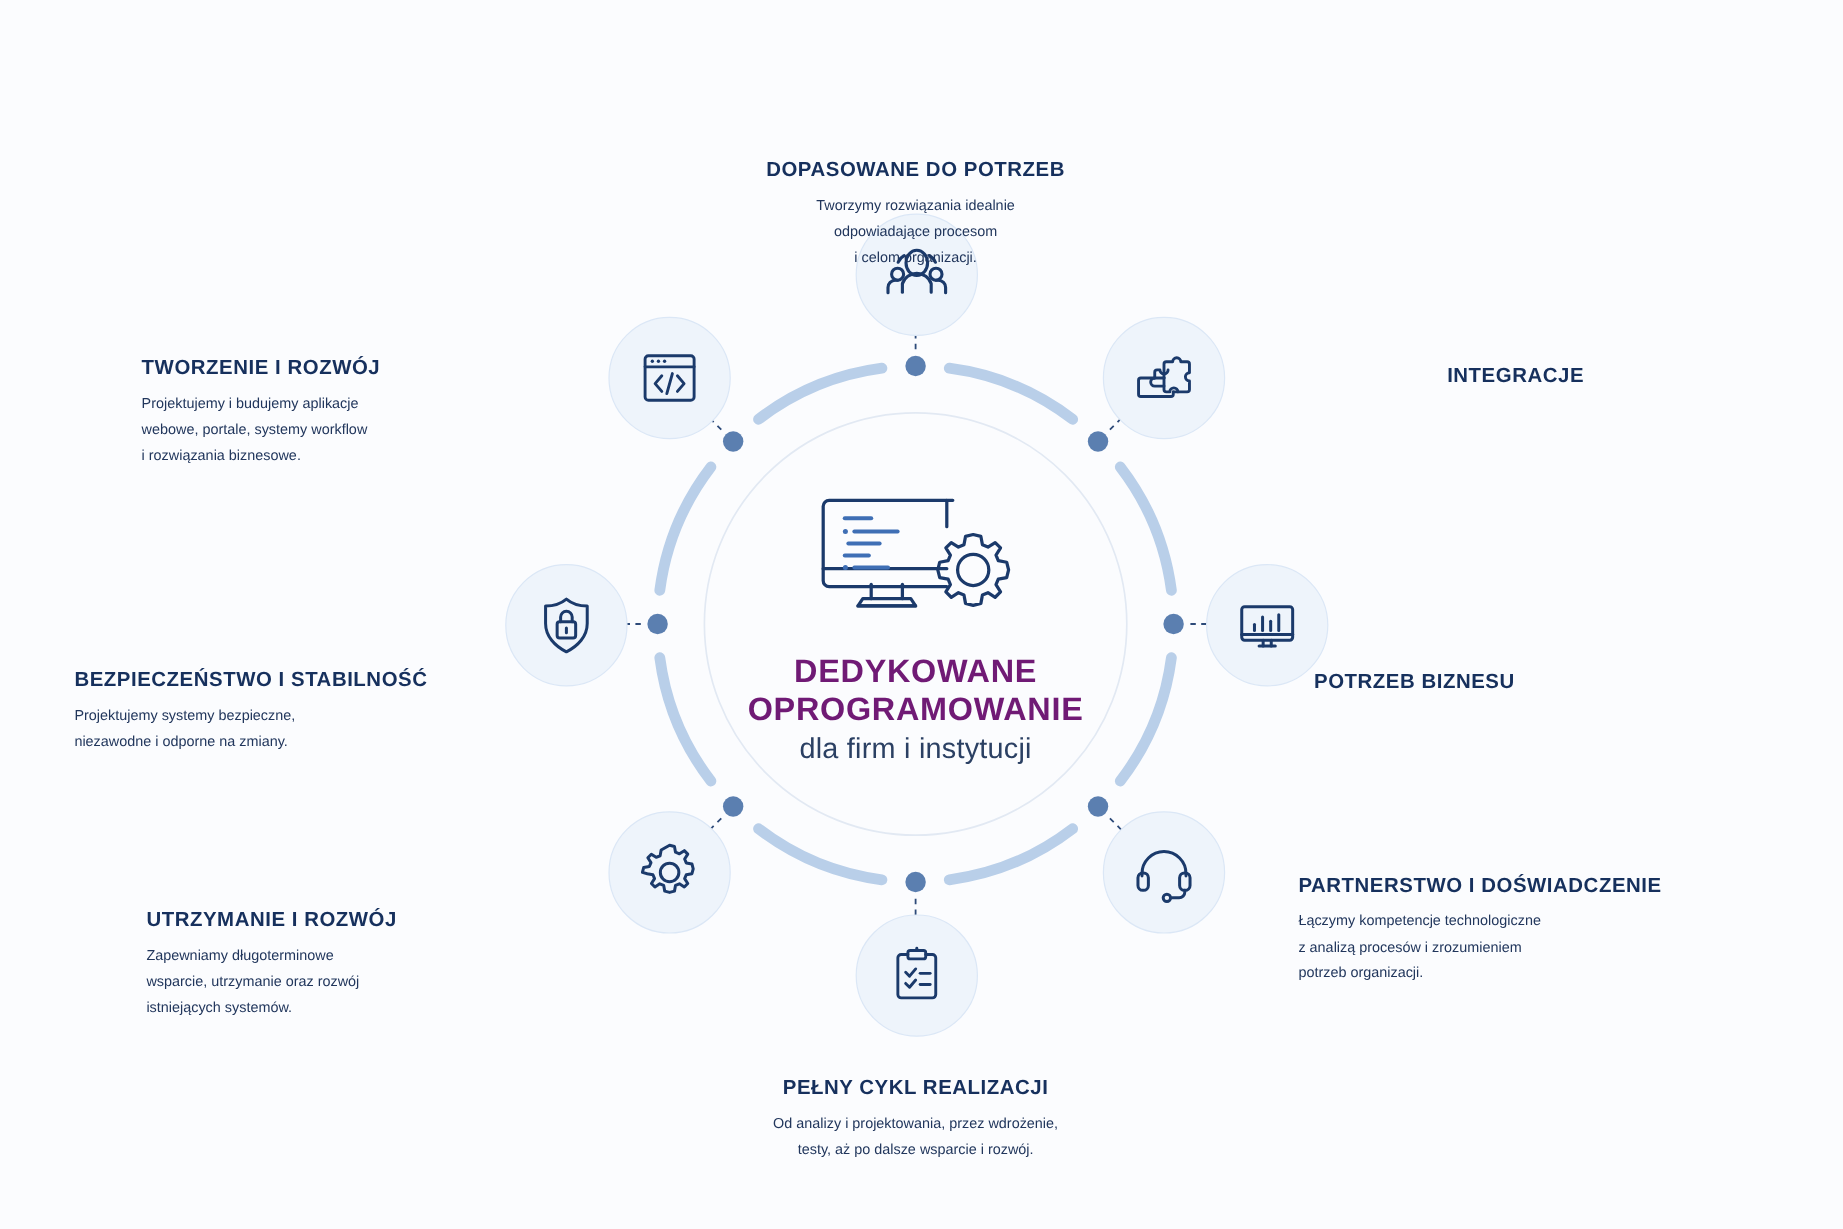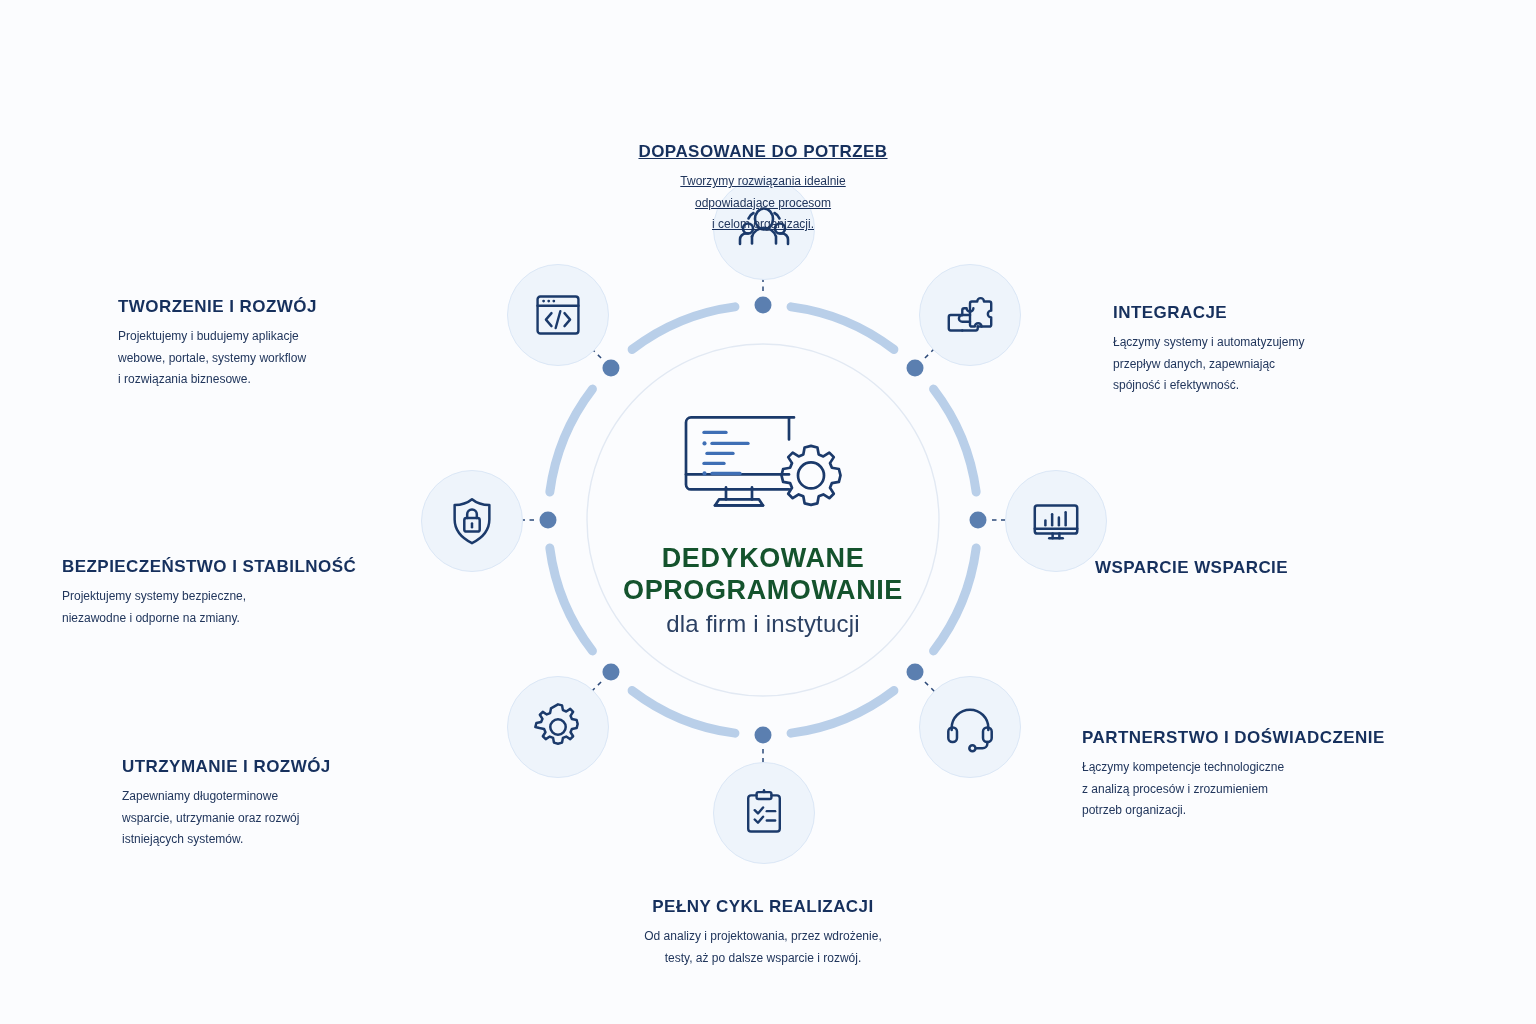--- a/index.html
+++ b/index.html
@@ -18,21 +18,21 @@
     position:absolute;
     left:763px;top:520px;
     transform:translate(-50%,-50%);
     width:360px;
     text-align:center;
     z-index:5;
   }
   .hub-icon{display:block;margin:0 auto 14px auto;}
   .hub-title{
     font-size:27px;font-weight:bold;letter-spacing:.6px;
-    line-height:1.17;color:#14532d;
+    line-height:1.17;color:#701a75;
   }
   .hub-sub{
     font-size:24px;font-weight:normal;color:#2b4063;
     margin-top:4px;letter-spacing:.2px;text-align:center;
   }
 
   
   .bubble{
     position:absolute;
     width:100px;height:100px;
@@ -228,40 +228,35 @@
         <circle cx="137" cy="74" r="13"></circle>
       </svg>
     </span>
     <div class="hub-title">
       <div>DEDYKOWANE</div>
       <div>OPROGRAMOWANIE</div>
     </div>
     <div class="hub-sub">dla firm i instytucji</div>
   </div>
 
-  <div class="block ta-center" id="t-dopasowanie" style="left:538px;top:142px;width:450px;text-decoration:underline;">
+  <div class="block ta-center" id="t-dopasowanie" style="left:538px;top:132px;width:450px;">
     <h3>DOPASOWANE DO POTRZEB</h3>
     <p>
       <span>Tworzymy rozwiązania idealnie</span><br>
       <span>odpowiadające procesom</span><br>
       <span>i celom organizacji.</span>
     </p>
   </div>
 
-  <div class="block ta-left" id="t-integracje" style="left:1113px;top:303px;width:300px;">
+  <div class="block ta-left" id="t-integracje" style="left:1113px;top:303px;width:300px;text-align:center;">
     <h3>INTEGRACJE</h3>
-    <p>
-      <span>Łączymy systemy i automatyzujemy</span><br>
-      <span>przepływ danych, zapewniając</span><br>
-      <span>spójność i efektywność.</span>
-    </p>
   </div>
 
   <div class="block ta-right" id="t-wsparcie" style="left:1095px;top:558px;width:300px;">
-    <h3>WSPARCIE WSPARCIE</h3>
+    <h3>POTRZEB BIZNESU</h3>
   </div>
 
   <div class="block ta-left" id="t-partnerstwo" style="left:1082px;top:728px;width:320px;">
     <h3>PARTNERSTWO I DOŚWIADCZENIE</h3>
     <p>
       <span>Łączymy kompetencje technologiczne</span><br>
       <span>z analizą procesów i zrozumieniem</span><br>
       <span>potrzeb organizacji.</span>
     </p>
   </div>

